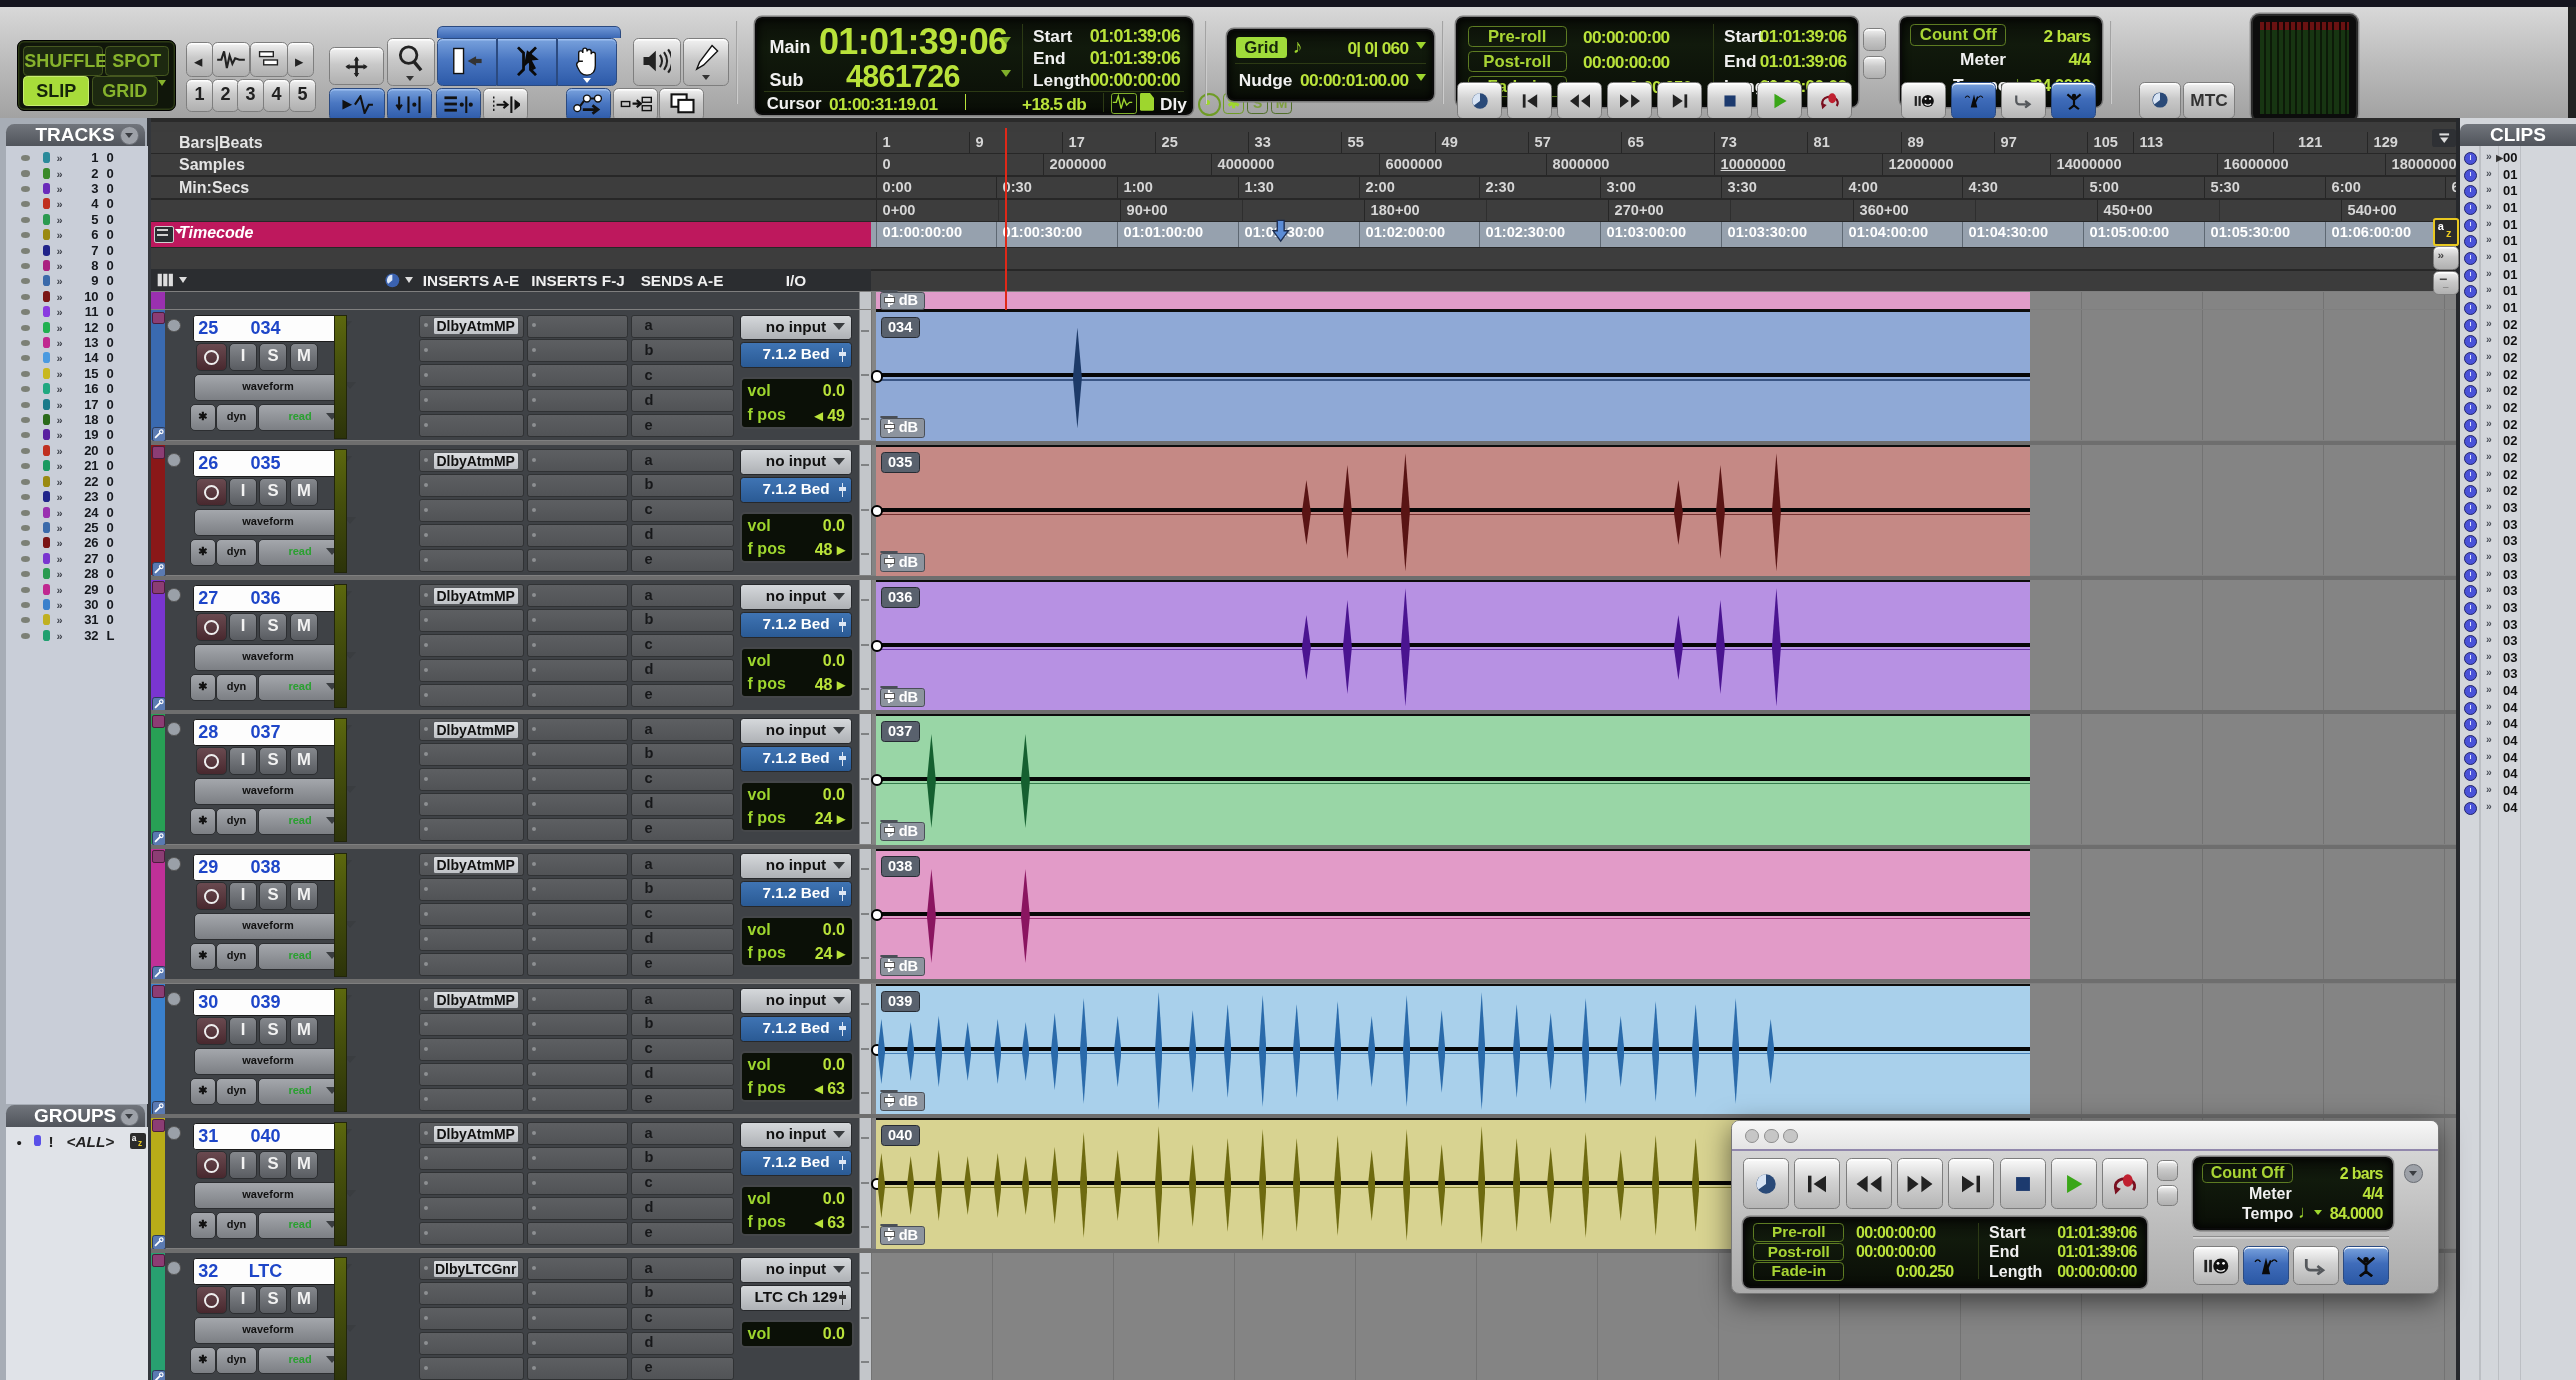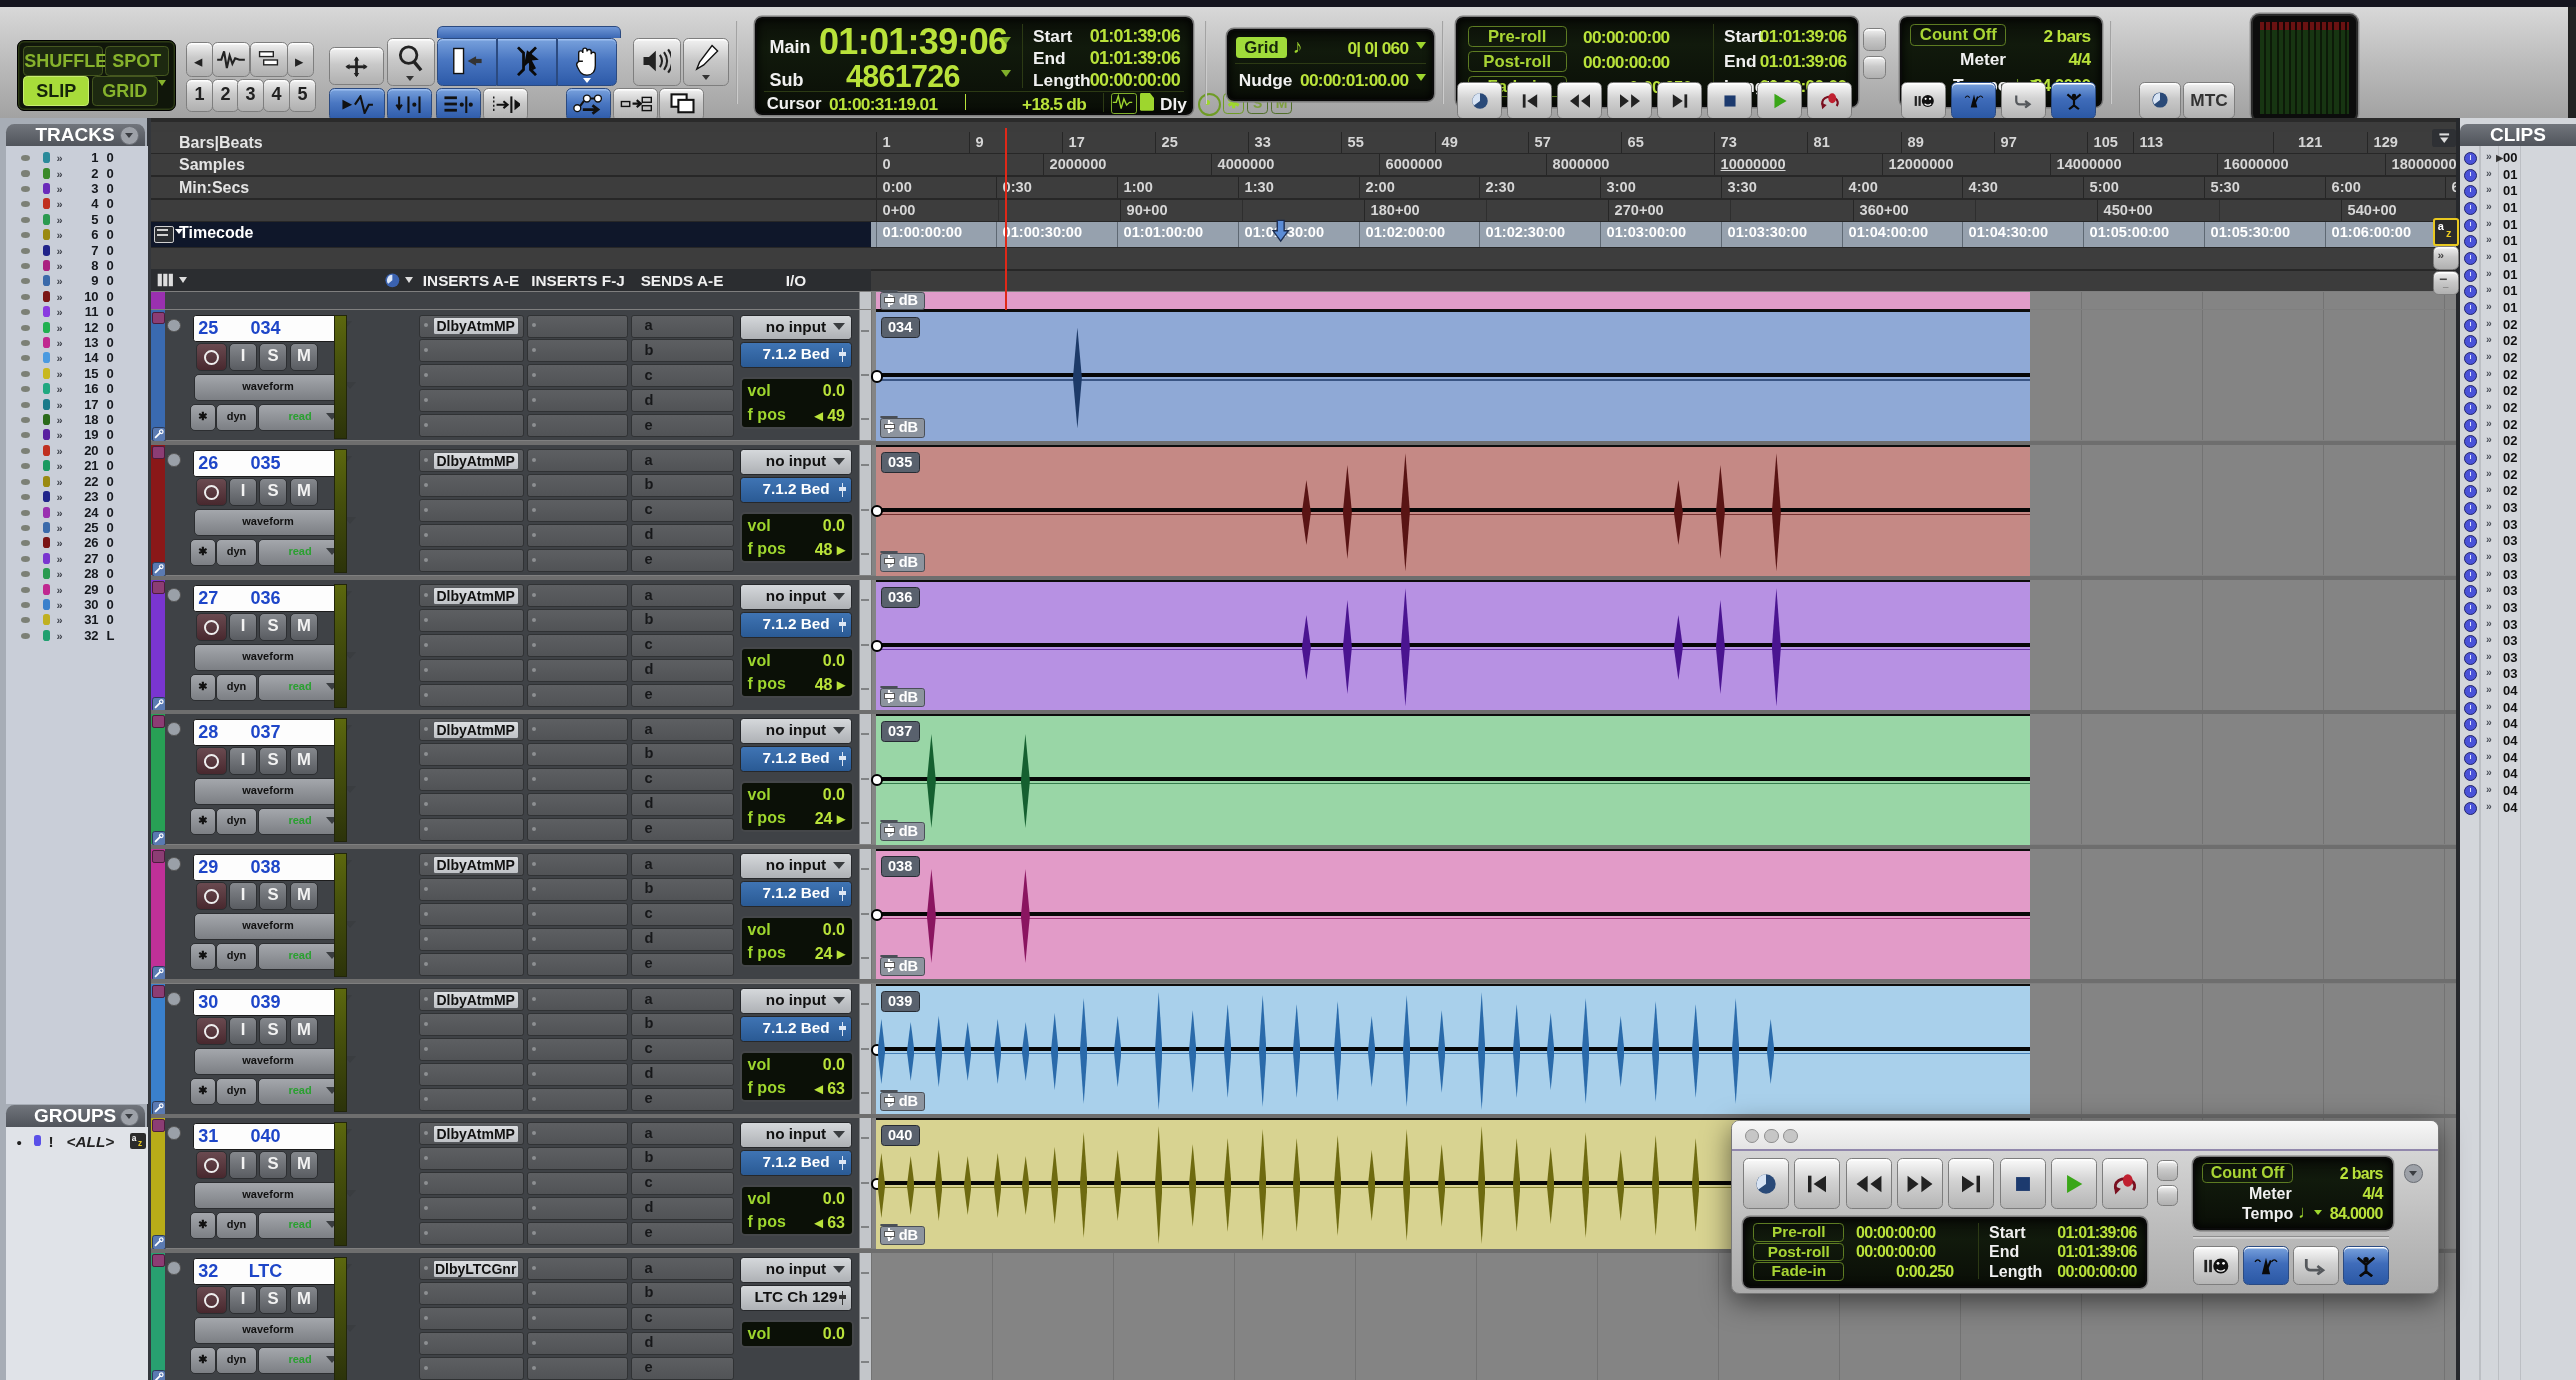--- a/index.html
+++ b/index.html
@@ -519,21 +519,21 @@
         <div class="rtick" style="left: 1208px;">01:02:00:00</div>
         <div class="rtick" style="left: 1328px;">01:02:30:00</div>
         <div class="rtick" style="left: 1449px;">01:03:00:00</div>
         <div class="rtick" style="left: 1570px;">01:03:30:00</div>
         <div class="rtick" style="left: 1691px;">01:04:00:00</div>
         <div class="rtick" style="left: 1811px;">01:04:30:00</div>
         <div class="rtick" style="left: 1932px;">01:05:00:00</div>
         <div class="rtick" style="left: 2053px;">01:05:30:00</div>
         <div class="rtick" style="left: 2174px;">01:06:00:00</div>
       </div>
-      <div class="abs" style="left: 151px; top: 100px; width: 720px; height: 25px; background: #0f172a;">
+      <div class="abs" style="left: 151px; top: 100px; width: 720px; height: 25px; background: #be185d; font-style: italic;">
         <span class="rname" style="position: absolute; left: 28px; top: 2.1px; color: rgb(255, 255, 255);">Timecode</span>
         <div style="position: absolute; left: 2.8px; top: 3.5px; width: 18px; height: 15.3px; background: rgb(42, 45, 49); border: 1.4px solid rgb(208, 208, 208); border-radius: 2.1px;">
           <div style="position:absolute;left:2.1px;top:2.8px;width:11px;height:2.1px;background:#d0d0d0"></div>
           <div style="position:absolute;left:2.1px;top:7.6px;width:11px;height:2.1px;background:#d0d0d0"></div>
         </div>
         <div style="position: absolute; left: 23.6px; top: 7px; width: 0px; height: 0px; border-left: 4.2px solid transparent; border-right: 4.2px solid transparent; border-top: 5.6px solid rgb(255, 255, 255);"></div>
       </div>
       <div class="rrow" style="position: absolute; top: 126px; height: 21px;"></div>
     </div>
 

